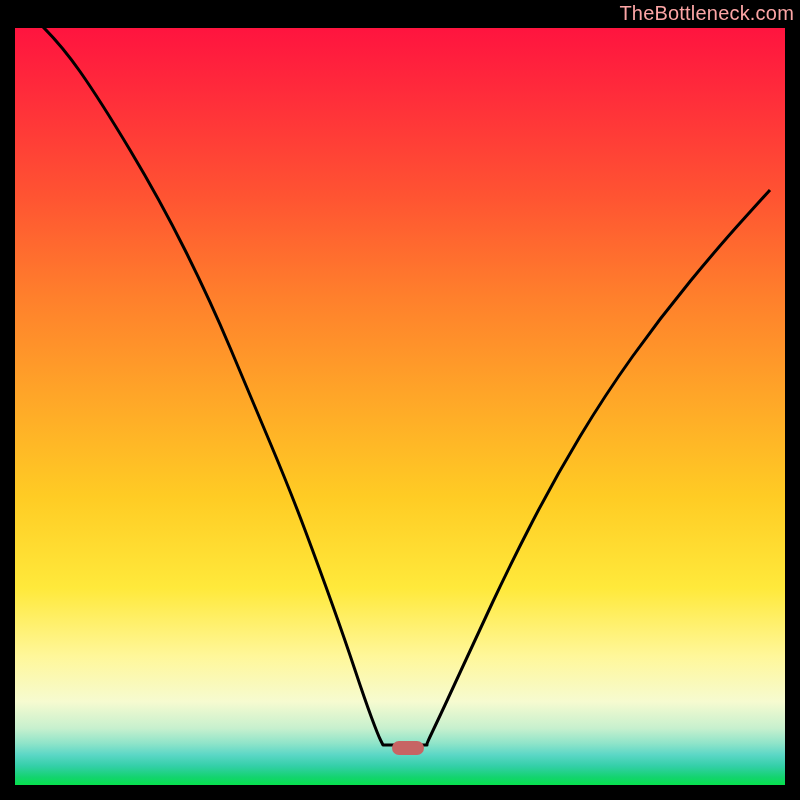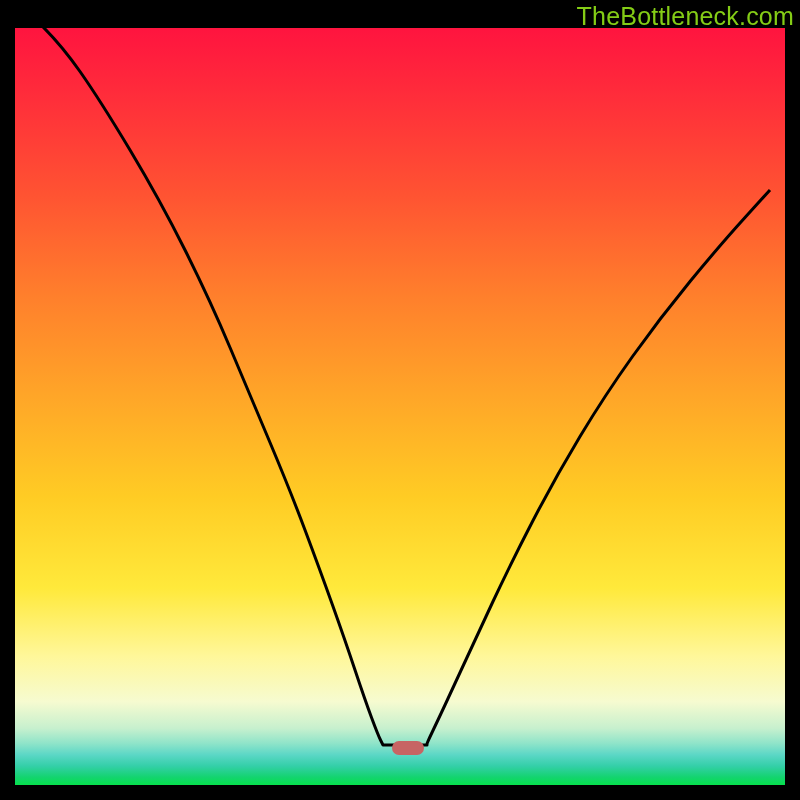--- a/index.html
+++ b/index.html
@@ -61,22 +61,22 @@
     position: absolute;
     width: 32px;
     height: 14px;
     border-radius: 7px;
     background: #c76464;
   }
   .attribution {
     position: absolute;
     top: 2px;
     right: 6px;
-    color: #84cc16;
-    font-size: 25px;
+    color: #fca5a5;
+    font-size: 20px;
     font-weight: 500;
     letter-spacing: 0.2px;
   }
 </style>
 </head>
 <body>
 
 <div class="stage">
 
   <div class="attribution">TheBottleneck.com</div>

